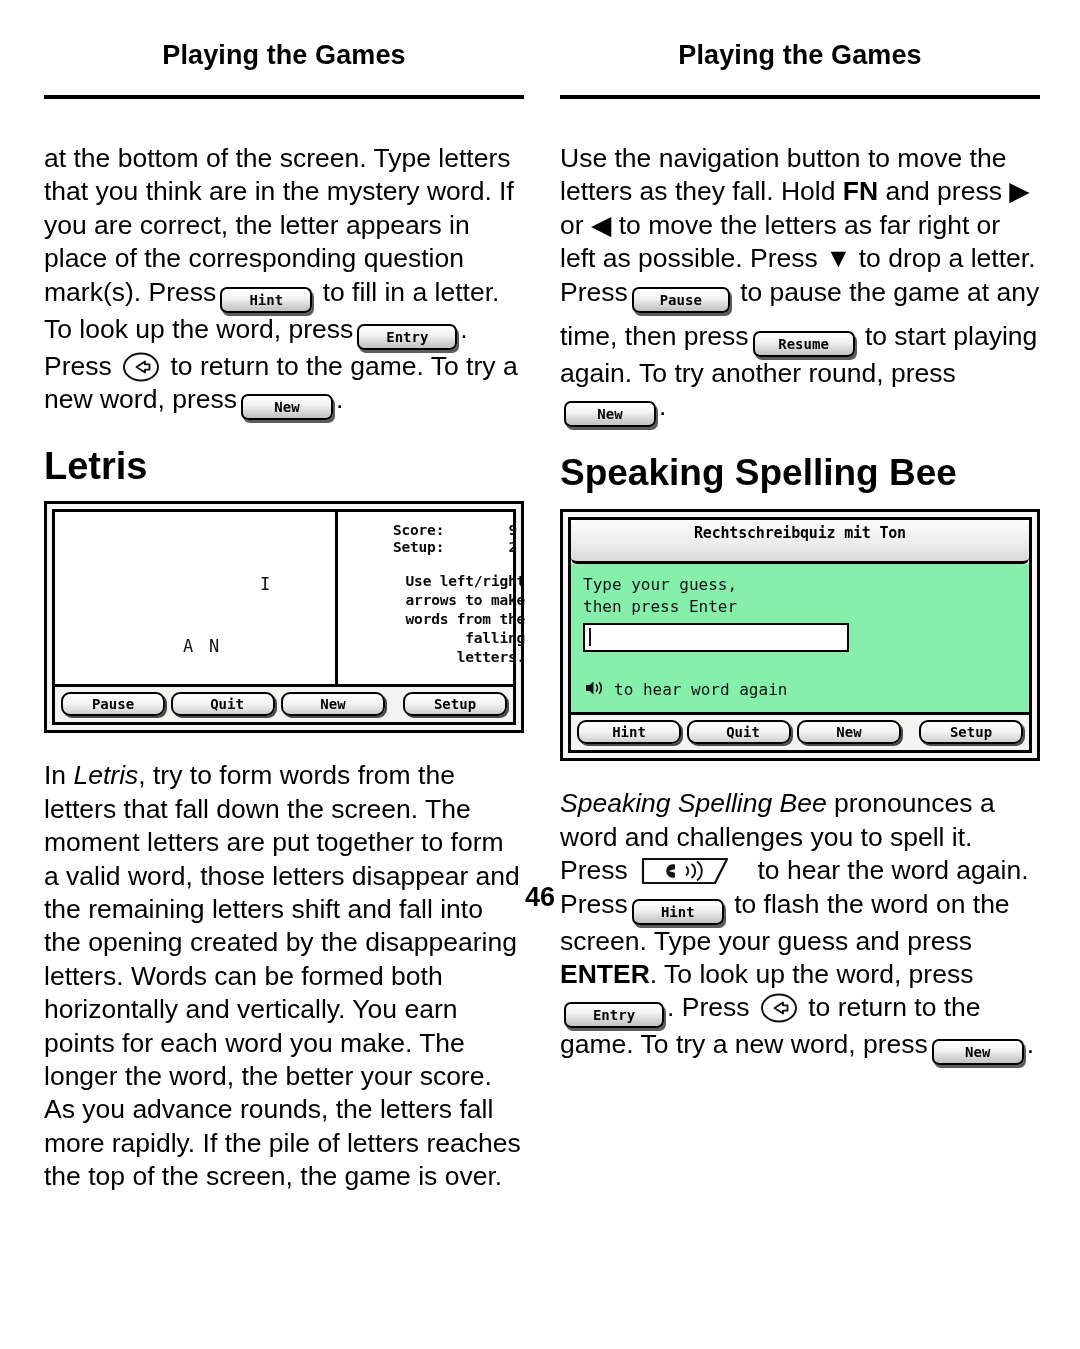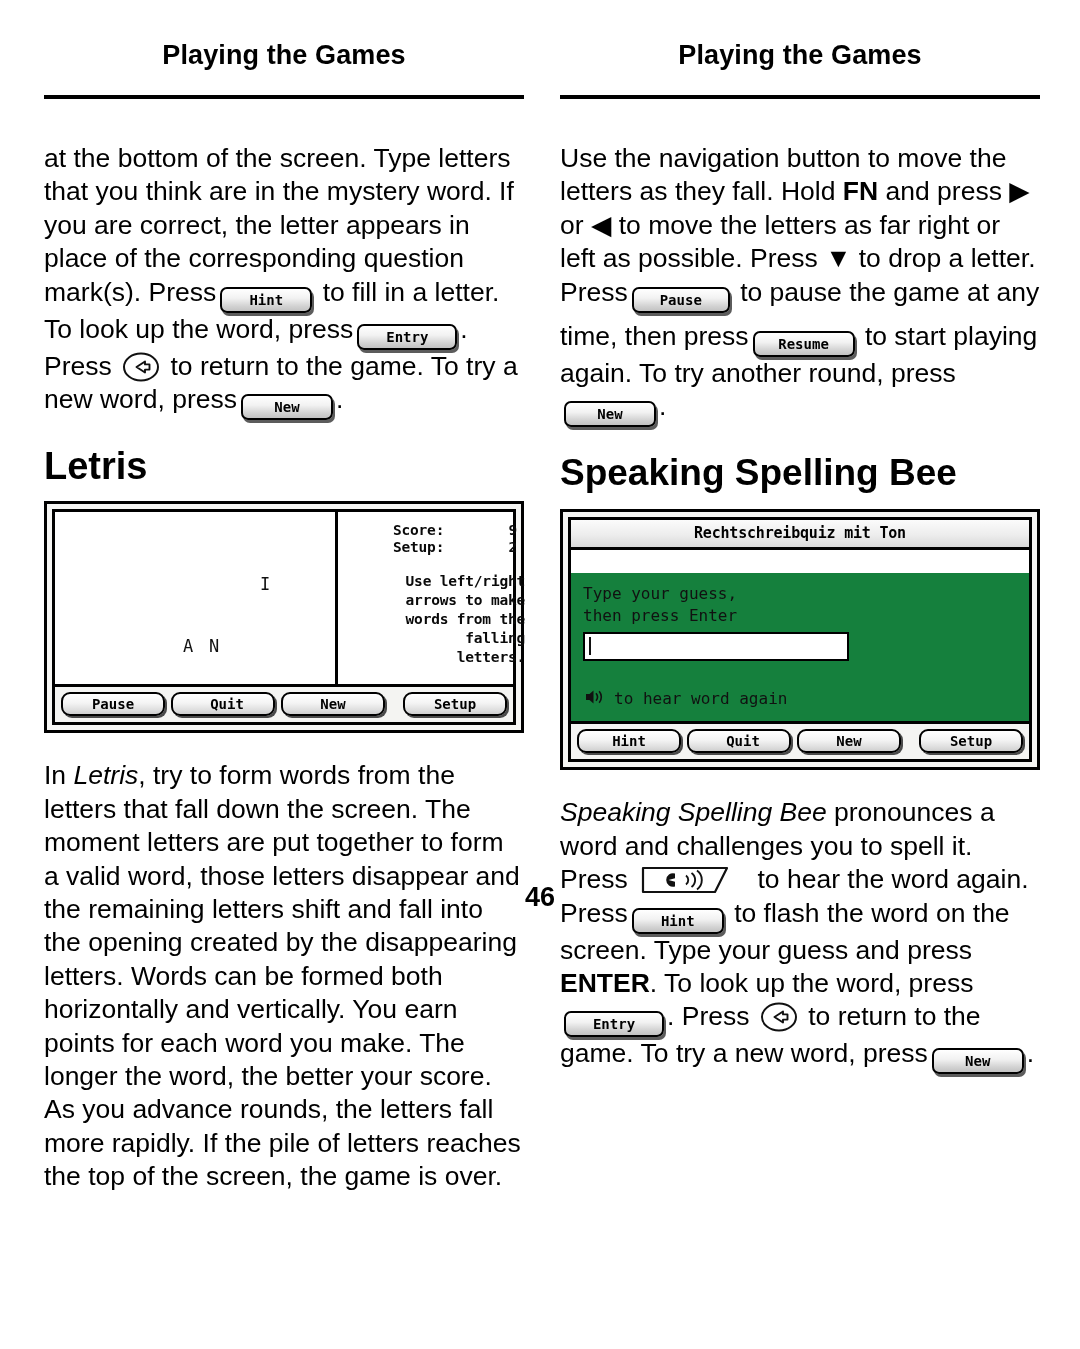--- a/index.html
+++ b/index.html
@@ -202,32 +202,32 @@
   .devbtn.b1 { width: 104px; }
   .devbtn.b2 { width: 104px; padding-left: 8px; }
   .devbtn.b3 { width: 104px; }
   .devbtn.setup { width: 104px; margin-left: auto; }
 
   
   .sb-title {
     background: linear-gradient(to bottom, #fbfbfb 0%, #ededed 55%, #d9d9d9 100%);
     border-bottom: 3px solid #000;
     text-align: center;
-    padding: 4px 0 5px 0;
+    padding: 4px 0 19px 0;
     font-family: "DejaVu Sans Mono", monospace;
     font-weight: bold;
     font-size: 15px;
     letter-spacing: -0.2px;
+    border-radius: 6px;
   }
   .sb-body {
     padding: 10px 12px 0 12px;
     height: 148px;
     box-sizing: border-box;
-    background: #15803d;
-    margin-top: 23px;
+    background: #86efac;
   }
   .sb-line {
     font-family: "DejaVu Sans Mono", monospace;
     font-size: 16px;
     line-height: 22px;
     color: #111;
   }
   .sb-input {
     border: 2px solid #000;
     height: 25px;

